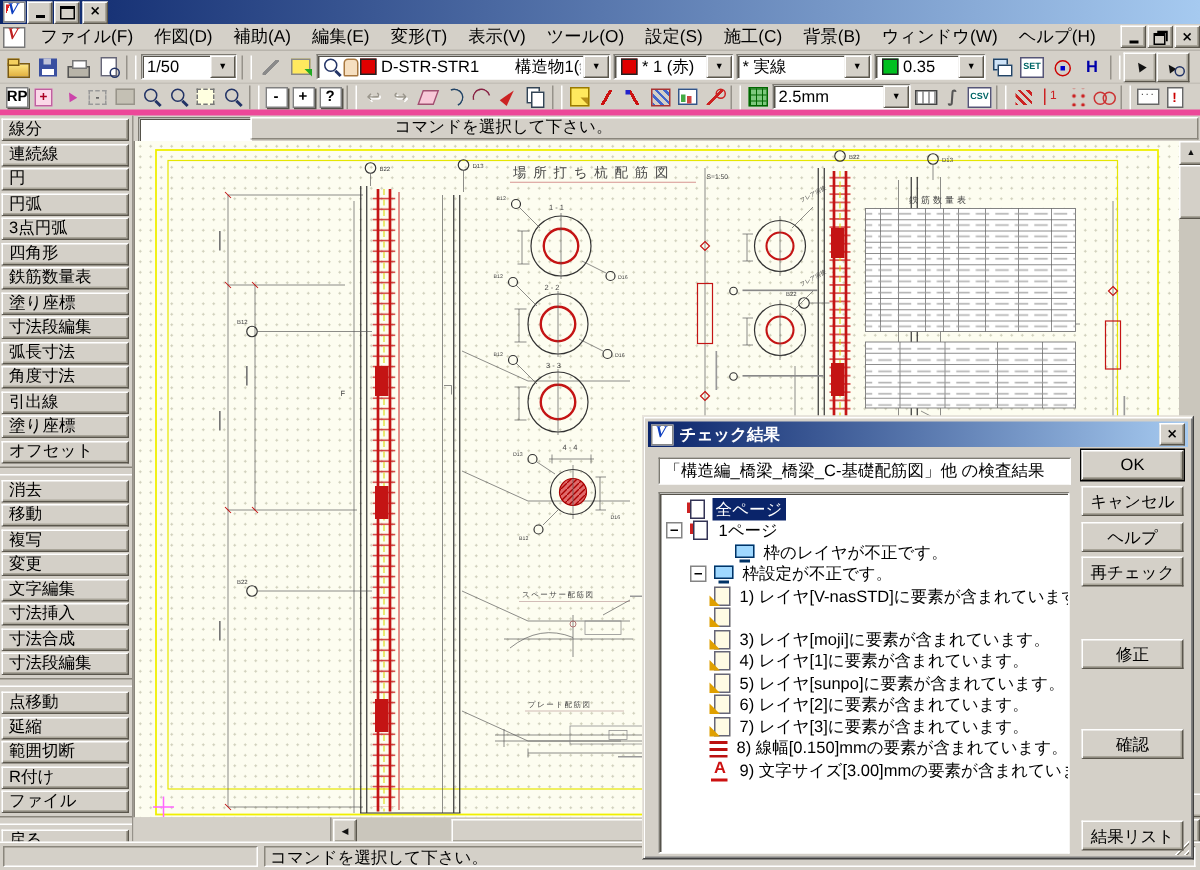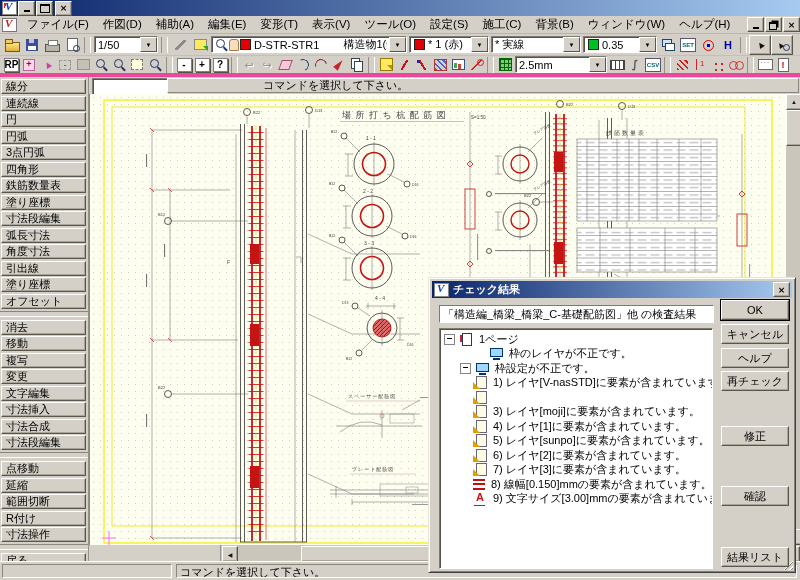--- a/index.html
+++ b/index.html
@@ -443,21 +443,21 @@
     <div class="sbtn">変更</div>
     <div class="sbtn">文字編集</div>
     <div class="sbtn">寸法挿入</div>
     <div class="sbtn">寸法合成</div>
     <div class="sbtn">寸法段編集</div>
     <div class="sgap"></div>
     <div class="sbtn">点移動</div>
     <div class="sbtn">延縮</div>
     <div class="sbtn">範囲切断</div>
     <div class="sbtn">R付け</div>
-    <div class="sbtn">寸法操作</div>
+    <div class="sbtn">ファイル</div>
     <div class="sgap"></div>
     <div class="sbtn">戻る</div>
     <div class="sbtn">電卓</div>
   </div>
 
 <div id="drawwrap" class="abs">
   <div id="canvas" class="abs">
     <svg width="696" height="451" viewBox="0 0 696 451">
       <defs>
         <pattern id="ties1" width="15" height="7" patternUnits="userSpaceOnUse">
@@ -705,20 +705,26 @@
     <div id="dlg-icon"></div>
     <div id="dlg-title">チェック結果</div>
     <div id="dlg-close" class="wbtn raised">
         <span>×</span>
       </div>
   </div>
   <div id="dlg-target">「構造編_橋梁_橋梁_C-基礎配筋図」他  の検査結果</div>
   <div id="dlg-tree">
       <div class="trow">
         <span class="tindent" style="width: 2px;"></span>
+        <span class="texp-spacer"></span>
+        <span class="tico tico-page"></span>
+        <span class="tlabel sel">全ページ</span>
+      </div>
+      <div class="trow">
+        <span class="tindent" style="width: 2px;"></span>
         <span class="texp"></span>
         <span class="tico tico-page"></span>
         <span class="tlabel">1ページ</span>
       </div>
       <div class="trow">
         <span class="tindent" style="width: 34px;"></span>
         <span class="texp-spacer"></span>
         <span class="tico tico-frame"></span>
         <span class="tlabel">枠のレイヤが不正です。</span>
       </div>

